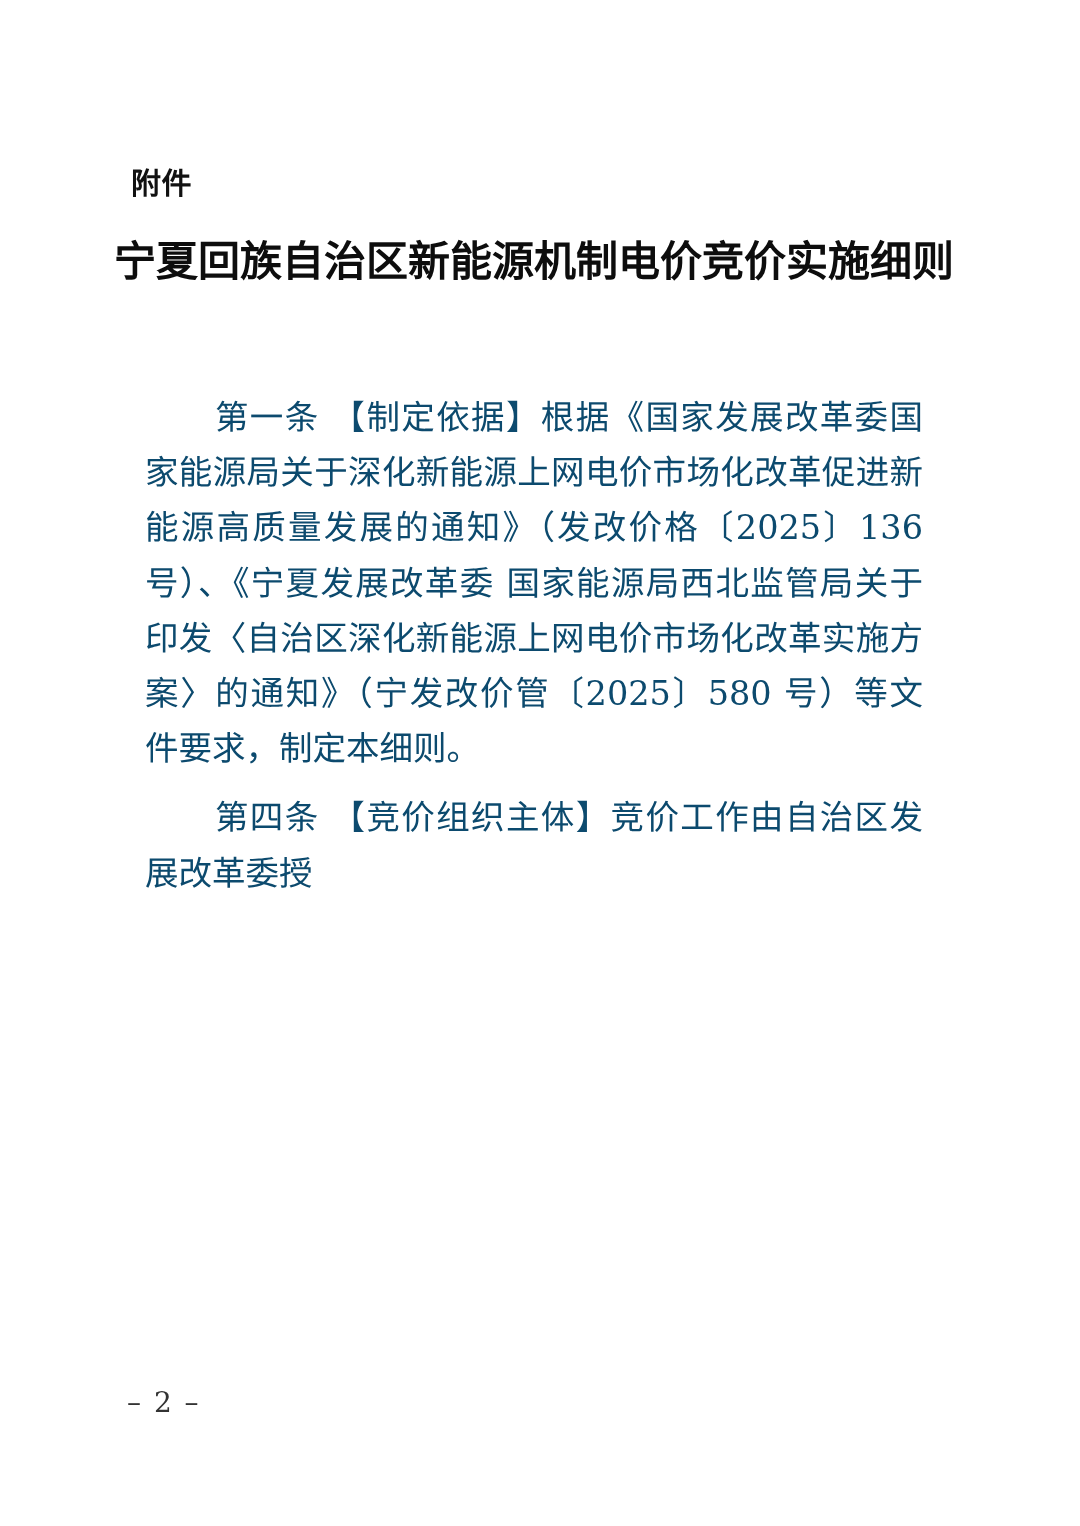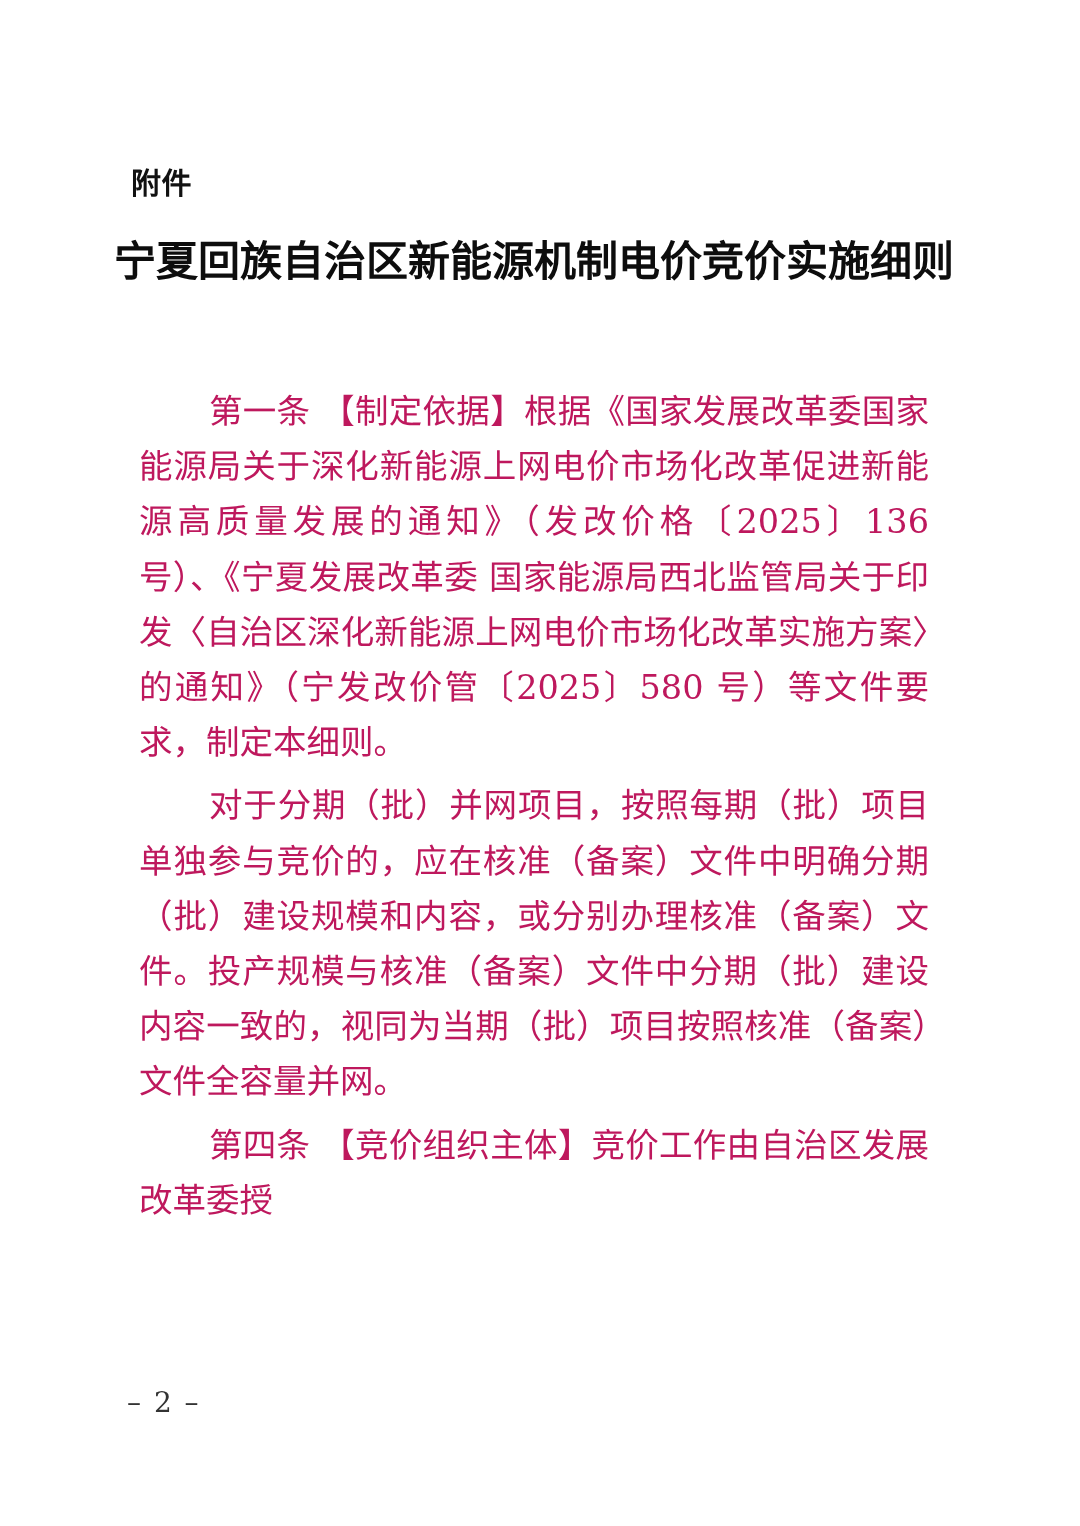--- a/index.html
+++ b/index.html
@@ -79,29 +79,29 @@
 
   
   .body-block {
     position: absolute;
     left: 131px;
     top: 376px;
     width: 806px;
   }
 
   p.para {
-    margin: 8px;
+    margin: 14px;
     font-family: "DejaVu Serif", "Liberation Serif", serif;
     font-size: 33.5px;
     line-height: 55.2px;
     text-align: justify;
     text-align-last: left;
     text-justify: inter-character;
     text-indent: 70px;
-    color: #be185d;
+    color: #0c4a6e;
     letter-spacing: 0px;
     word-break: break-all;
   }
 
   
   .page-number {
     position: absolute;
     left: 127px;
     top: 1386px;
     font-family: "DejaVu Serif", "Liberation Serif", serif;
@@ -117,19 +117,18 @@
 
 <div class="page">
 
   <div class="attach-label">附件</div>
 
   <h1 class="doc-title">宁夏回族自治区新能源机制电价竞价实施细则</h1>
 
 
   <div class="body-block">
     <p class="para">第一条 【制定依据】根据《国家发展改革委国家能源局关于深化新能源上网电价市场化改革促进新能源高质量发展的通知》（发改价格〔2025〕136 号）、《宁夏发展改革委 国家能源局西北监管局关于印发〈自治区深化新能源上网电价市场化改革实施方案〉的通知》（宁发改价管〔2025〕580 号）等文件要求，制定本细则。</p>
-    <p class="para">对于分期（批）并网项目，按照每期（批）项目单独参与竞价的，应在核准（备案）文件中明确分期（批）建设规模和内容，或分别办理核准（备案）文件。投产规模与核准（备案）文件中分期（批）建设内容一致的，视同为当期（批）项目按照核准（备案）文件全容量并网。</p>
     <p class="para">第四条 【竞价组织主体】竞价工作由自治区发展改革委授</p>
   </div>
 
   <div class="page-number">– 2 –</div>
 
 </div>
 
 </body></html>

